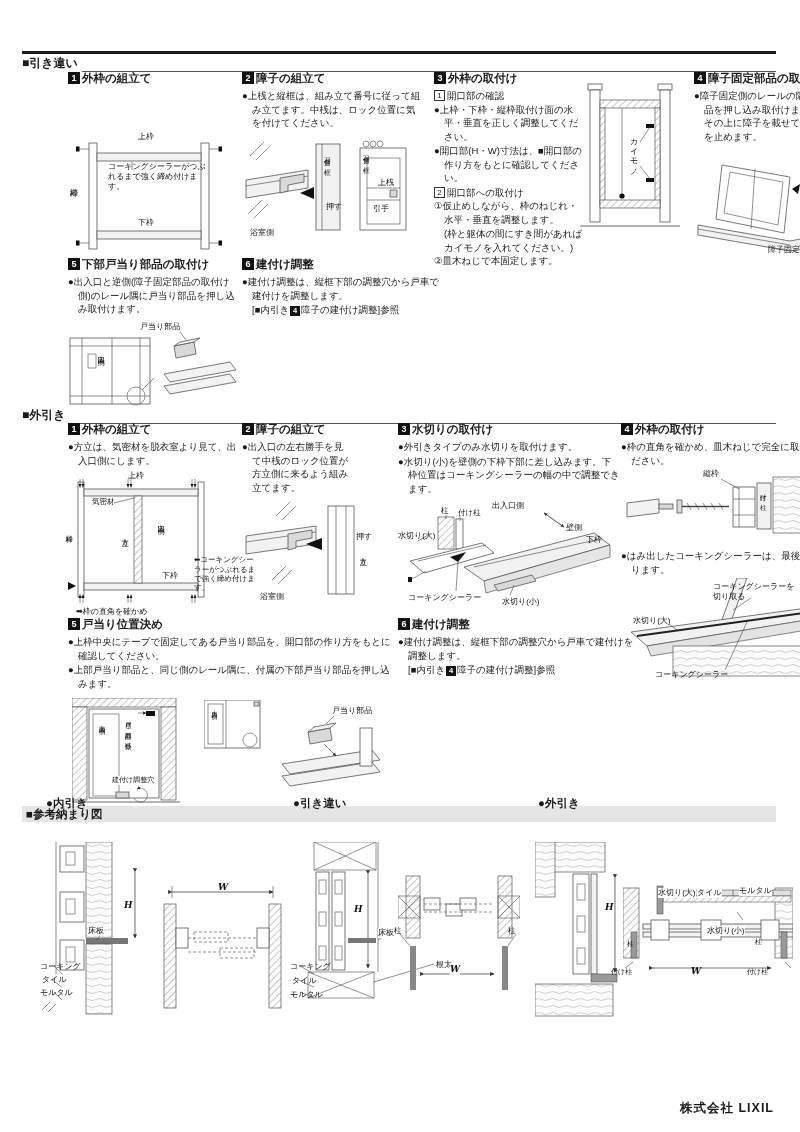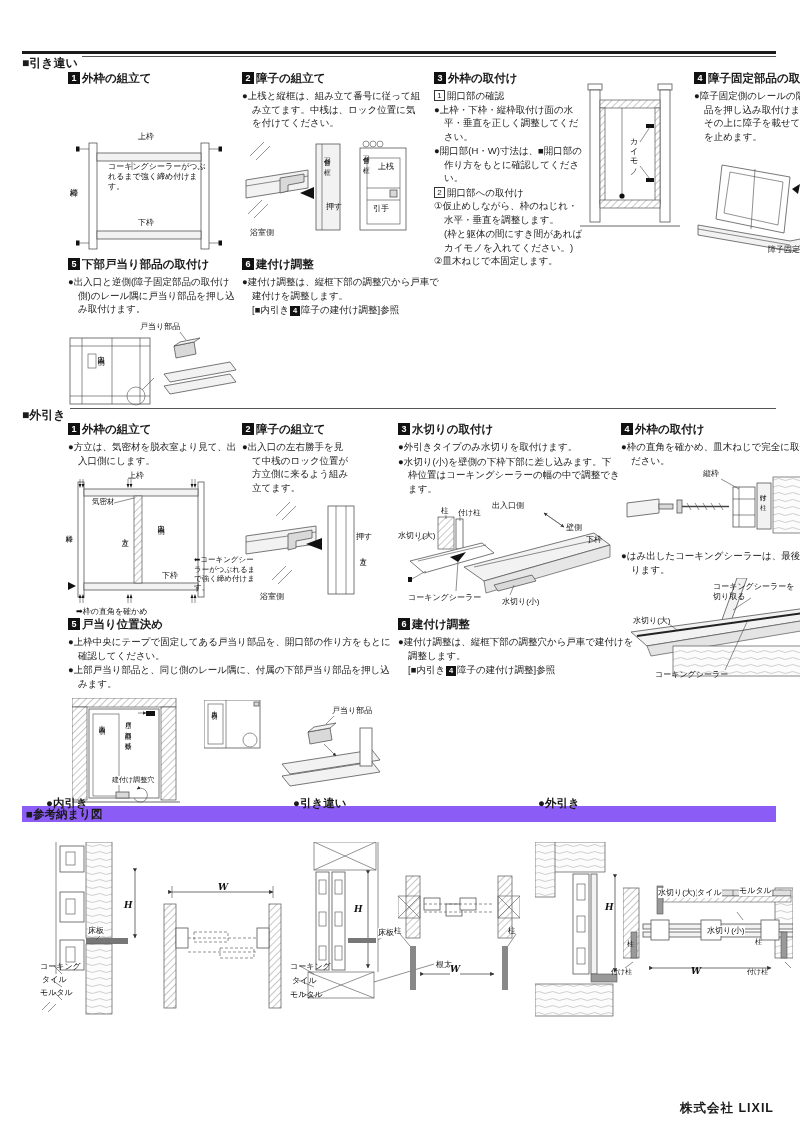--- a/index.html
+++ b/index.html
@@ -1,19 +1,19 @@
 <!DOCTYPE html>
 <html><head>
 <meta charset="utf-8">
 <style>
 * { margin:0; padding:0; box-sizing:border-box; }
 body { background:#e8e8e8; font-family:"Liberation Sans","DejaVu Sans",sans-serif; }
 .page { position:relative; width:800px; height:1132px; background:#fff; margin:0 auto; overflow:hidden; color:#1a1a1a; }
 .topbar { position:absolute; left:22px; right:24px; top:51px; height:3px; background:#1a1a1a; }
-.sec-head { position:absolute; left:22px; right:24px; display:flex; align-items:flex-start; }
+.sec-head { position:absolute; left:22px; right:24px; display:flex; align-items:flex-end; }
 .sec-head .ttl { white-space:nowrap; font-weight:bold; font-size:12px; }
 .sec-head .rule { flex:1; height:0; border-top:1px solid #555; margin-left:4px; margin-top:1px; }
 .step { position:absolute; font-size:9.5px; line-height:1.42;margin-left:46px; }
 .step-h { font-weight:bold; font-size:11.5px; margin-bottom:3px; white-space:nowrap; }
 .nbox { display:inline-block; width:12px; height:12px; background:#111; color:#fff; font-size:9px; font-weight:bold; text-align:center; line-height:12px; margin-right:2px; vertical-align:1px; }
 .nbox-s { display:inline-block; width:10px; height:10px; background:#111; color:#fff; font-size:7.5px; font-weight:bold; text-align:center; line-height:10px; margin:0 1px; vertical-align:0px; }
 .sbox { display:inline-block; width:11px; height:11px; border:1px solid #333; font-size:8px; text-align:center; line-height:10px; margin-right:2px; vertical-align:1px; }
 .b { padding-left:10px; text-indent:-10px; margin-bottom:1px; }
 .ind { padding-left:10px; }
 .diag { position:relative; }
@@ -23,21 +23,21 @@
 .dim { font-style:italic; font-family:"DejaVu Serif",serif; font-size:9px; font-weight:bold; }
 svg { display:block; position:absolute; left:0; top:0; }
 svg.inflow { position:relative; }
 .fr { fill:#f2f2f2; stroke:#555; stroke-width:0.8; }
 .wh { fill:#ffffff; stroke:#555; stroke-width:0.8; }
 .dk { fill:#d9d9d9; stroke:#555; stroke-width:0.8; }
 .thin { fill:none; stroke:#666; stroke-width:0.7; }
 .blk { fill:#111; stroke:none; }
 .ld { stroke:#444; stroke-width:0.6; fill:none; }
 .dim-line { stroke:#333; stroke-width:0.7; fill:none; }
-.gray-head { position:absolute; left:22px; right:24px; top:806px; height:16px; background:#8b5cf6; font-weight:bold; font-size:11.5px; line-height:16px; padding-left:4px; }
+.gray-head { position:absolute; left:22px; right:24px; top:806px; height:16px; background:#e5e5e5; font-weight:bold; font-size:11.5px; line-height:16px; padding-left:4px; }
 .sub-h { position:absolute; font-weight:bold; font-size:11.5px; top:796px; }
 .footer { position:absolute; right:26px; top:1100px; font-size:12.5px; font-weight:bold; letter-spacing:1px; }
 </style>
 </head>
 <body>
 
 <div class="page">
 
 <svg width="0" height="0" style="position:absolute">
   <defs>
@@ -114,21 +114,21 @@
       <line x1="125" y1="64" x2="158" y2="64" class="ld"></line>
       <circle cx="124" cy="8" r="3" class="thin"></circle>
           <circle cx="131" cy="8" r="3" class="thin"></circle>
           <circle cx="138" cy="8" r="3" class="thin"></circle>
       <rect x="148" y="54" width="7" height="7" class="dk"></rect>
     </svg>
     <span class="dl vt" style="left:80px; top:16px; font-size:7px">召合せ框</span>
     <span class="dl" style="left:84px; top:66px">押す</span>
     <span class="dl" style="left:8px; top:92px">浴室側</span>
     <span class="dl vt" style="left:119px; top:14px; font-size:7px">召合せ框</span>
-    <span class="dl" style="left:136px; top:26px">上桟</span>
+    <span class="dl" style="left:136px; top:42px">上桟</span>
     <span class="dl" style="left:131px; top:68px">引手</span>
   </div>
 </div>
 
 <div class="step" style="left:388px; top:70px; width:250px">
   <div class="step-h"><span class="nbox">3</span><span>外枠の取付け</span></div>
   <div style="width:152px">
     <div><span class="sbox">1</span><span>開口部の確認</span></div>
     <div class="b">●上枠・下枠・縦枠取付け面の水平・垂直を正しく調整してください。</div>
     <div class="b">●開口部(H・W)寸法は、■開口部の作り方をもとに確認してください。</div>

